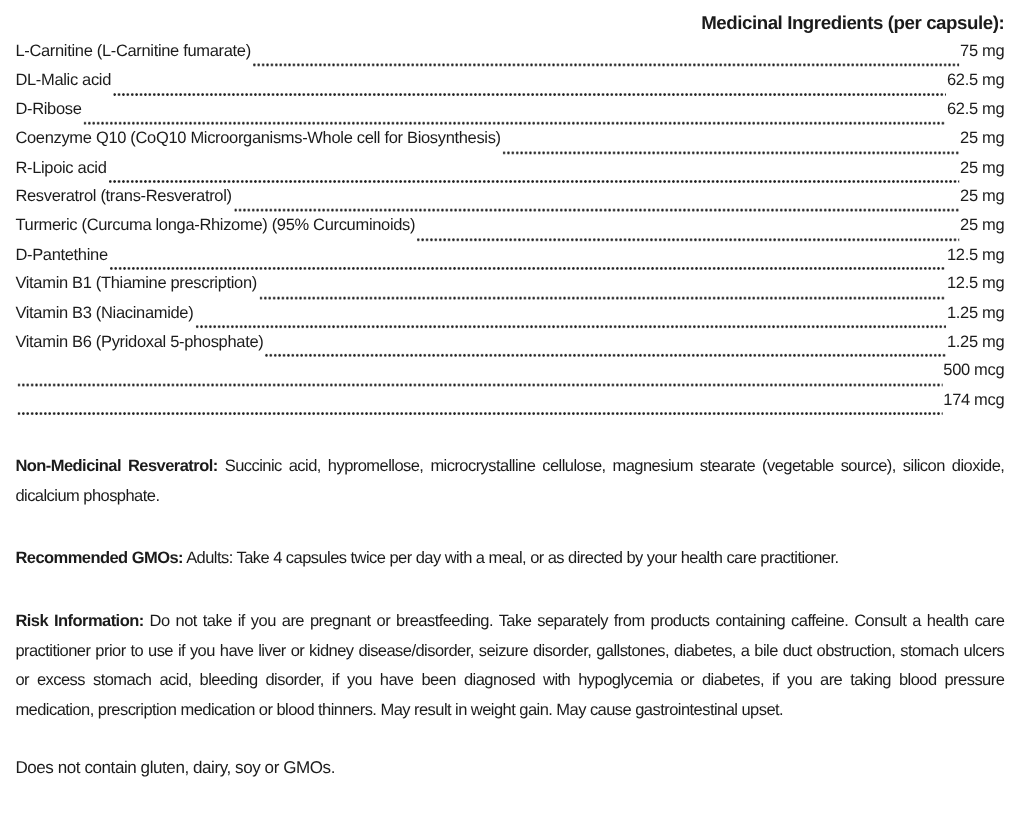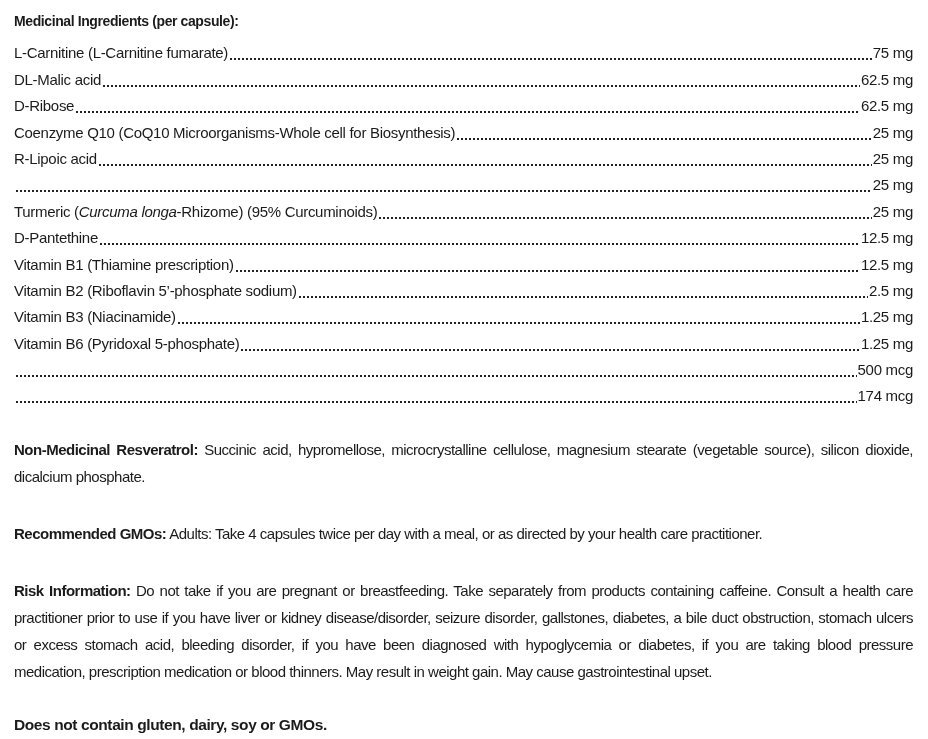--- a/index.html
+++ b/index.html
@@ -11,60 +11,60 @@
     width: 928px;
     height: 739px;
     overflow: hidden;
     color: #1b1b1b;
     font-family: "Liberation Sans", sans-serif;
   }
   .doc {
     padding: 8px 15px 0 14px;
   }
   .heading {
-    font-size: 14px;
+    font-size: 17px;
     font-weight: bold;
     line-height: 26px;
     letter-spacing: -0.4px;
     margin: 0 0 3px 0;
+    text-align: right;
   }
   .rows { margin: 0; }
   .row {
     display: flex;
-    align-items: flex-end;
     height: 26.4px;
     font-size: 15px;
     letter-spacing: -0.3px;
   }
   .name, .amount {
     white-space: nowrap;
     line-height: 20px;
   }
-  .i { font-style: italic; }
+  .i { }
   .leader {
     flex: 1;
     align-self: flex-end;
     height: 6px;
     margin: 0 1px 1px 2px;
     background-image: radial-gradient(circle at 1.2px 3px, #222222 0.9px, transparent 1.4px);
     background-size: 4px 6px;
     background-repeat: repeat-x;
   }
   .para {
     margin: 30px 0 0 0;
     font-size: 15px;
     line-height: 27px;
     letter-spacing: -0.5px;
     text-align: justify;
   }
   .b { font-weight: bold; }
   .contains {
     margin-top: 26px;
     font-size: 15.5px;
-    font-weight: bold;
+    font-weight: normal;
     line-height: 27px;
     letter-spacing: -0.4px;
     text-align: left;
   }
 </style>
 </head>
 <body>
 
 <div class="doc">
 
@@ -96,20 +96,21 @@
       <span class="amount">25 mg</span>
     </div>
 
     <div class="row">
       <span class="name">R-Lipoic acid</span>
       <span class="leader"></span>
       <span class="amount">25 mg</span>
     </div>
 
     <div class="row">
+      <span class="name">Resveratrol (trans-Resveratrol)</span>
       <span class="leader"></span>
       <span class="amount">25 mg</span>
     </div>
 
     <div class="row">
       <span class="name"><span>Turmeric (</span><span class="i">Curcuma longa</span><span>-Rhizome) (95% Curcuminoids)</span></span>
       <span class="leader"></span>
       <span class="amount">25 mg</span>
     </div>
 
@@ -118,25 +119,20 @@
       <span class="leader"></span>
       <span class="amount">12.5 mg</span>
     </div>
 
     <div class="row">
       <span class="name">Vitamin B1 (Thiamine prescription)</span>
       <span class="leader"></span>
       <span class="amount">12.5 mg</span>
     </div>
 
-    <div class="row">
-      <span class="name">Vitamin B2 (Riboflavin 5’-phosphate sodium)</span>
-      <span class="leader"></span>
-      <span class="amount">2.5 mg</span>
-    </div>
 
     <div class="row">
       <span class="name">Vitamin B3 (Niacinamide)</span>
       <span class="leader"></span>
       <span class="amount">1.25 mg</span>
     </div>
 
     <div class="row">
       <span class="name">Vitamin B6 (Pyridoxal 5-phosphate)</span>
       <span class="leader"></span>

